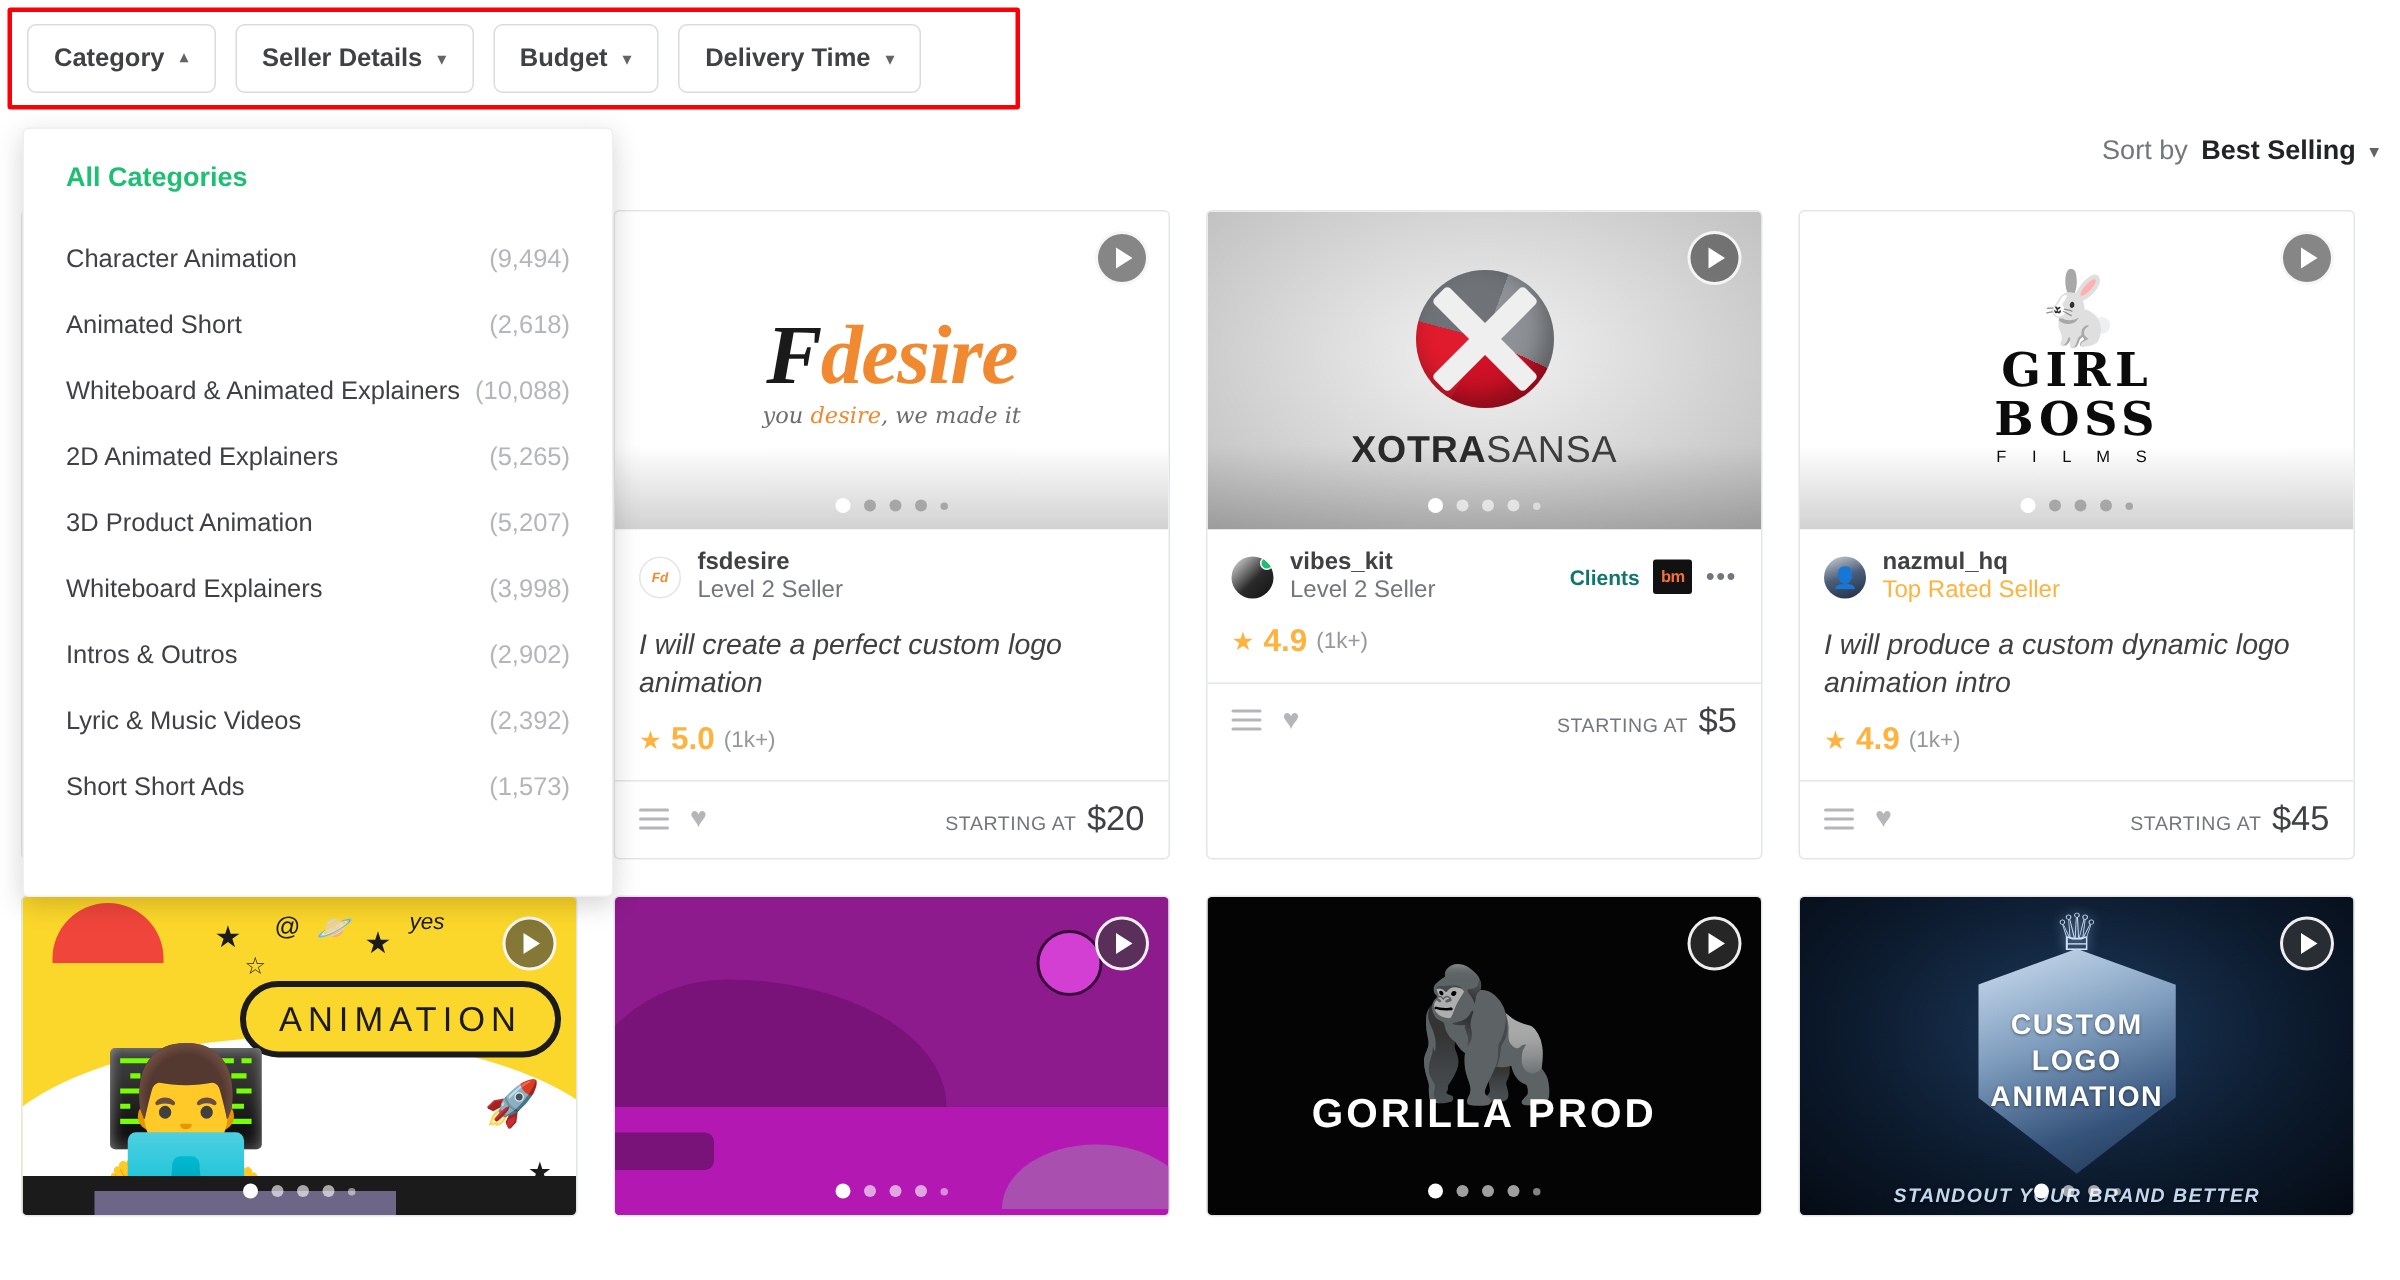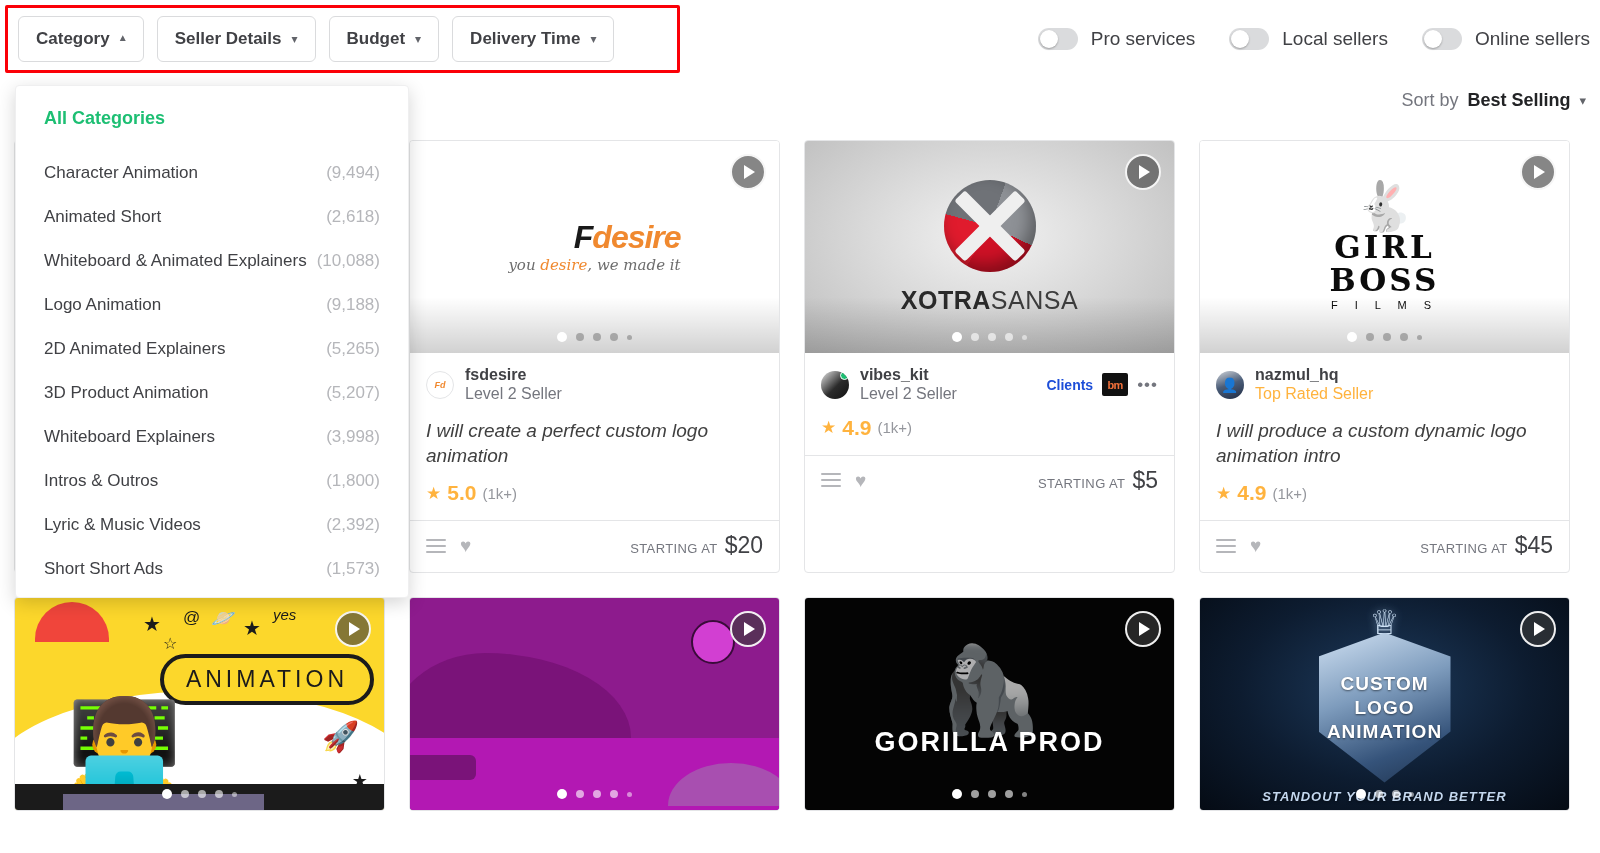--- a/index.html
+++ b/index.html
@@ -124,22 +124,22 @@
               display:flex; flex-direction:column; align-items:center; justify-content:center; }
   .sc-black { width:100%; height:100%; background:#040404;
               display:flex; flex-direction:column; align-items:center; justify-content:center; }
   .sc-navy  { width:100%; height:100%;
               background: radial-gradient(ellipse at 50% 42%, #1d3a5c 0%, #0d1c30 55%, #050b14 100%);
               display:flex; flex-direction:column; align-items:center; justify-content:center; }
   .sc-yellow{ width:100%; height:100%; background:#fcd72b; position:relative; overflow:hidden; }
   .sc-magenta{ width:100%; height:100%; background:#8d1b8d; position:relative; overflow:hidden; }
 
   .logo-fdesire { text-align:center; line-height:1; }
-  .logo-fdesire .l1 { font-family:Liberation Sans, sans-serif; font-size:32px; font-weight:700;
-                      font-style:italic; color:#1a1a1a; letter-spacing:-1px;text-align:right; }
+  .logo-fdesire .l1 { font-family:Liberation Serif, serif; font-size:56px; font-weight:700;
+                      font-style:italic; color:#1a1a1a; letter-spacing:-1px; }
   .logo-fdesire .l1 b { color:#f0892f; }
   .logo-fdesire .l2 { font-family:"DejaVu Serif", serif; font-style:italic;
                       font-size:15px; color:#6d6d6d; margin-top:5px;text-align:center; }
   .logo-fdesire .l2 em { color:#f0892f; font-style:italic; }
 
   .x-sphere {
     width: 92px; height: 92px; border-radius:50%;
     background:
       conic-gradient(from 20deg, #8e9196 0deg 95deg, #cf1126 95deg 190deg,
                      #e01b2d 190deg 265deg, #6f7277 265deg 360deg);
@@ -222,21 +222,21 @@
   .av-nazmul { background: linear-gradient(160deg,#cfd4da 0%,#4b5d78 48%,#1f2c45 100%); }
   .online-dot {
     position:absolute; right:0px; top:0px; width:9px; height:9px;
     border-radius:50%; background:#1dbf73; border:1.5px solid #fff;
   }
   .seller-meta { display:flex; flex-direction:column; line-height:1.18; min-width:0; }
   .seller-name { font-size:16px; font-weight:700; color:#404145; }
   .seller-level { font-size:16px; color:#74767e; }
   .seller-level.top { color:#ffb33e; }
   .clients-badge { margin-left:auto; display:flex; align-items:center; gap:9px; }
-  .clients-label { font-size:14px; font-weight:700; color:#1d4ed8; }
+  .clients-label { font-size:14px; font-weight:700; color:#0f766e; }
   .brand-chip {
     width: 26px; height: 23px; background:#111; border-radius:2px;
     display:flex; align-items:center; justify-content:center;
     color:#f3703a; font-size:11px; font-weight:800; letter-spacing:-.5px;
   }
   .more-dots { font-size:17px; color:#74767e; letter-spacing:1px; line-height:.5; }
 
   .gig-title {
     padding: 14px 16px 0 16px;
     font-size: 19px; line-height: 1.35; color:#404040;font-style:italic;
@@ -304,34 +304,20 @@
         <span>Budget</span>
         <span class="chev">▾</span>
       </div>
 
       <div class="filter-btn">
         <span>Delivery Time</span>
         <span class="chev">▾</span>
       </div>
     </div>
 
-    <div class="toggles">
-      <div class="toggle-item">
-        <span class="switch"></span>
-        <span class="toggle-label">Pro services</span>
-      </div>
-      <div class="toggle-item">
-        <span class="switch"></span>
-        <span class="toggle-label">Local sellers</span>
-      </div>
-      <div class="toggle-item">
-        <span class="switch"></span>
-        <span class="toggle-label">Online sellers</span>
-      </div>
-    </div>
   </div>
   <div class="filter-highlight"></div>
 
   <div class="sort-row">
     <span class="sort-by">Sort by</span>
     <span class="sort-value">Best Selling</span>
     <span class="chev">▾</span>
   </div>
 
   <div class="grid">
@@ -607,38 +593,34 @@
     </div>
     <div class="dd-item">
       <span class="lbl">Animated Short</span>
       <span class="cnt">(2,618)</span>
     </div>
     <div class="dd-item">
       <span class="lbl">Whiteboard &amp; Animated Explainers</span>
       <span class="cnt">(10,088)</span>
     </div>
     <div class="dd-item">
-      <span class="lbl">Logo Animation</span>
-      <span class="cnt">(9,188)</span>
-    </div>
-    <div class="dd-item">
       <span class="lbl">2D Animated Explainers</span>
       <span class="cnt">(5,265)</span>
     </div>
     <div class="dd-item">
       <span class="lbl">3D Product Animation</span>
       <span class="cnt">(5,207)</span>
     </div>
     <div class="dd-item">
       <span class="lbl">Whiteboard Explainers</span>
       <span class="cnt">(3,998)</span>
     </div>
     <div class="dd-item">
       <span class="lbl">Intros &amp; Outros</span>
-      <span class="cnt">(1,800)</span>
+      <span class="cnt">(2,902)</span>
     </div>
     <div class="dd-item">
       <span class="lbl">Lyric &amp; Music Videos</span>
       <span class="cnt">(2,392)</span>
     </div>
     <div class="dd-item">
       <span class="lbl">Short Short Ads</span>
       <span class="cnt">(1,573)</span>
     </div>
   </div>

